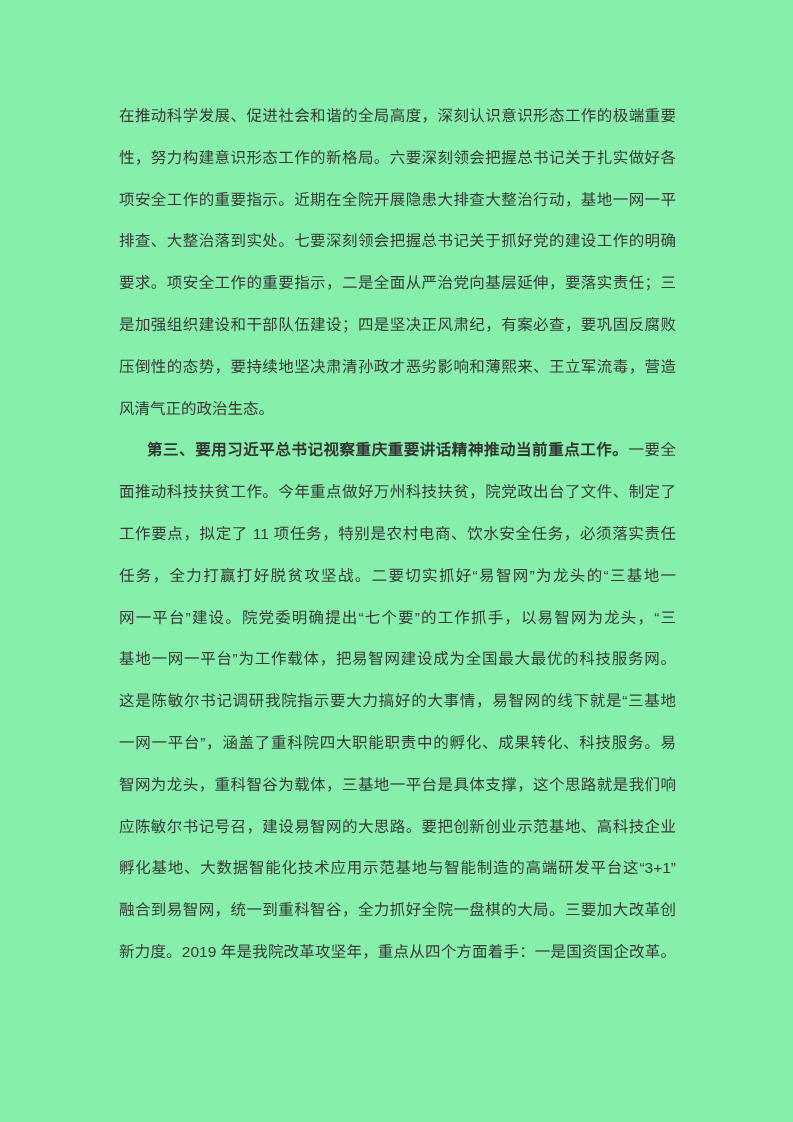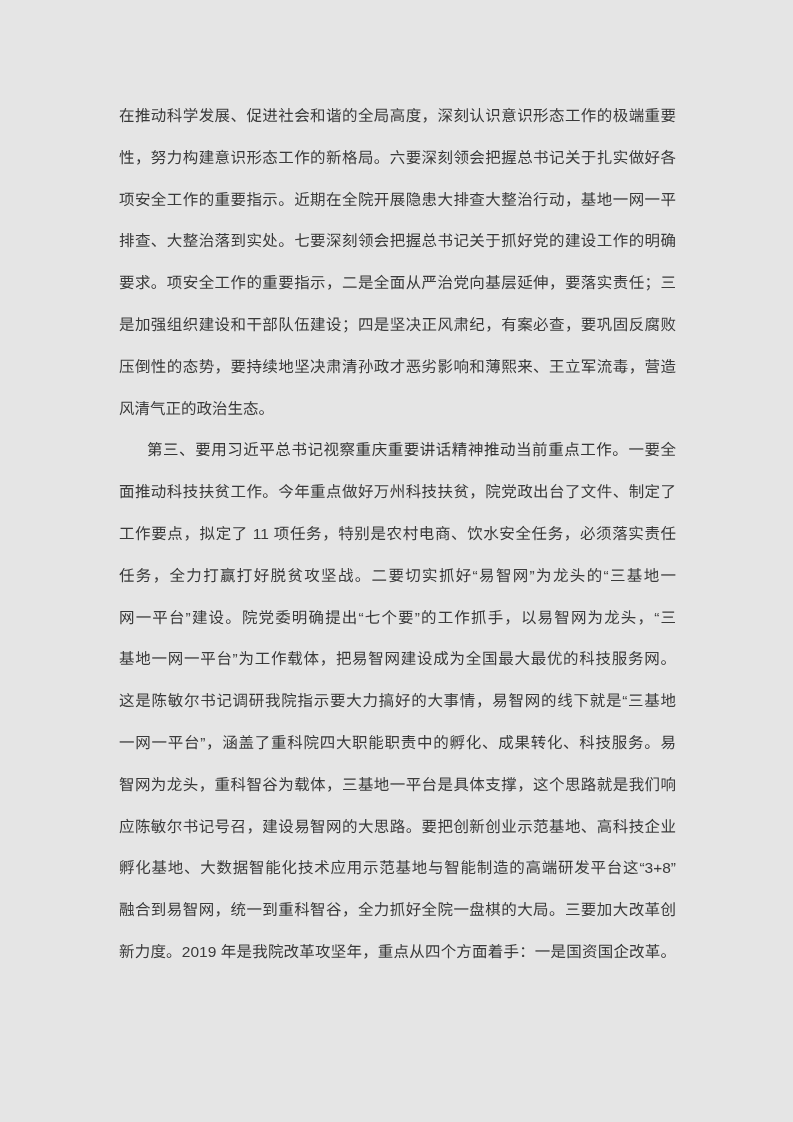--- a/index.html
+++ b/index.html
@@ -10,21 +10,21 @@
     width: 793px;
     height: 1122px;
     background: #ffffff;
     overflow: hidden;
     font-family: "Liberation Sans", "DejaVu Sans", sans-serif;
   }
   .page {
     position: relative;
     width: 793px;
     height: 1122px;
-    background: #e5e5e5;
+    background: #86efac;
   }
   .doc {
     position: absolute;
     left: 119px;
     top: 95px;
     width: 557px;
     color: #3a3a3a;
     font-size: 15.5px;
   }
   .ln {
@@ -38,21 +38,21 @@
     letter-spacing: 0;
   }
   .ln.para-end {
     text-align: left;
     text-align-last: left;
   }
   .ln.indent {
     text-indent: 28px;
   }
   .ln b {
-    font-weight: 400;
+    font-weight: 700;
     color: #353535;
   }
 </style>
 </head>
 <body>
 
 <div class="page">
   <div class="doc">
     <p class="ln">在推动科学发展、促进社会和谐的全局高度，深刻认识意识形态工作的极端重要</p>
     <p class="ln">性，努力构建意识形态工作的新格局。六要深刻领会把握总书记关于扎实做好各</p>
@@ -65,17 +65,17 @@
     <p class="ln indent"><b>第三、要用习近平总书记视察重庆重要讲话精神推动当前重点工作。</b><span>一要全</span></p>
     <p class="ln">面推动科技扶贫工作。今年重点做好万州科技扶贫，院党政出台了文件、制定了</p>
     <p class="ln">工作要点，拟定了 11 项任务，特别是农村电商、饮水安全任务，必须落实责任</p>
     <p class="ln">任务，全力打赢打好脱贫攻坚战。二要切实抓好“易智网”为龙头的“三基地一</p>
     <p class="ln">网一平台”建设。院党委明确提出“七个要”的工作抓手，以易智网为龙头，“三</p>
     <p class="ln">基地一网一平台”为工作载体，把易智网建设成为全国最大最优的科技服务网。</p>
     <p class="ln">这是陈敏尔书记调研我院指示要大力搞好的大事情，易智网的线下就是“三基地</p>
     <p class="ln">一网一平台”，涵盖了重科院四大职能职责中的孵化、成果转化、科技服务。易</p>
     <p class="ln">智网为龙头，重科智谷为载体，三基地一平台是具体支撑，这个思路就是我们响</p>
     <p class="ln">应陈敏尔书记号召，建设易智网的大思路。要把创新创业示范基地、高科技企业</p>
-    <p class="ln">孵化基地、大数据智能化技术应用示范基地与智能制造的高端研发平台这“3+8”</p>
+    <p class="ln">孵化基地、大数据智能化技术应用示范基地与智能制造的高端研发平台这“3+1”</p>
     <p class="ln">融合到易智网，统一到重科智谷，全力抓好全院一盘棋的大局。三要加大改革创</p>
     <p class="ln">新力度。2019 年是我院改革攻坚年，重点从四个方面着手：一是国资国企改革。</p>
   </div>
 </div>
 
 </body></html>

